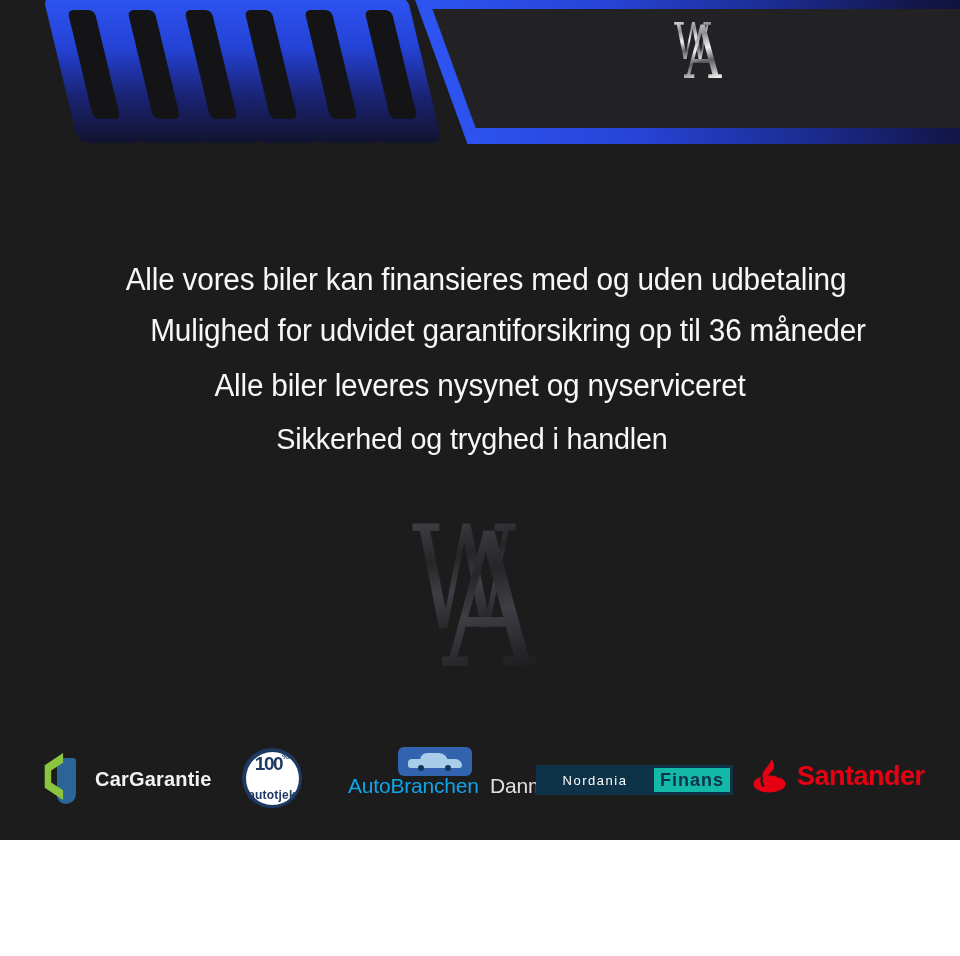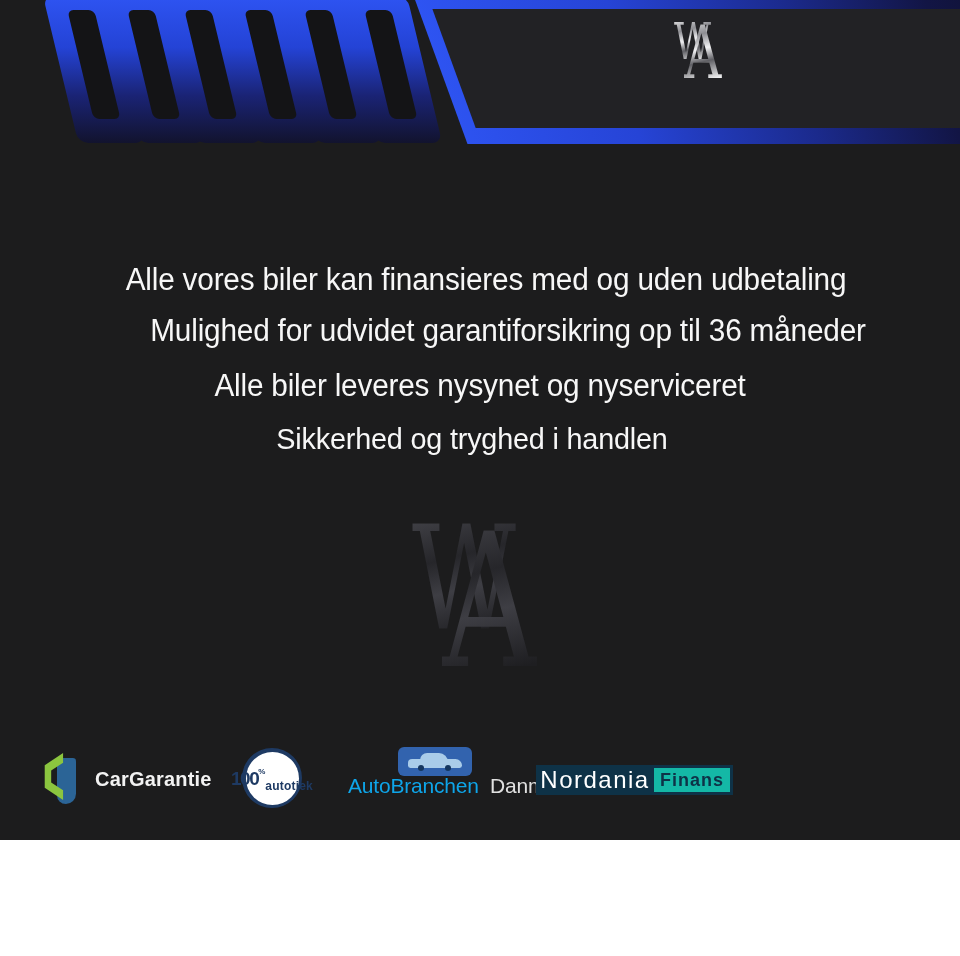--- a/index.html
+++ b/index.html
@@ -52,37 +52,37 @@
   .cg-icon{position:relative;width:40px;height:52px;}
   .cg-blue{position:absolute;left:15px;top:5px;width:19px;height:46px;background:#2b6496;
     border-radius:0 5px 16px 14px;}
   .cg-green{position:absolute;left:0;top:0;width:34px;height:47px;background:#8bc53f;
     clip-path:polygon(62% 0,8% 26%,8% 74%,62% 100%,62% 79%,27% 63%,27% 37%,62% 21%);}
   .cg-label{color:#f2f2f2;font-size:20px;font-weight:bold;letter-spacing:0.2px;}
 
   .badge-100{position:absolute;left:242px;top:748px;width:60px;height:60px;border-radius:50%;
     background:#1e3a63;display:flex;align-items:center;justify-content:center;}
   .badge-inner{width:53px;height:53px;border-radius:50%;background:#ffffff;color:#1e3a63;
-    display:flex;flex-direction:row;align-items:center;justify-content:center;}
+    display:flex;flex-direction:column;align-items:center;justify-content:center;}
   .badge-value{display:flex;align-items:flex-start;font-weight:bold;font-size:19px;
     letter-spacing:-1.5px;line-height:1;}
   .badge-pct{font-size:8px;font-weight:bold;margin-top:-1px;letter-spacing:0;}
   .badge-label{font-size:12px;font-weight:bold;margin-top:15px;letter-spacing:0.2px;}
 
   .ab-icon{position:absolute;left:398px;top:747px;width:74px;height:29px;background:#3263ae;border-radius:6px;}
   .ab-cabin{position:absolute;left:22px;top:6px;width:28px;height:9px;background:#a9cce9;border-radius:8px 10px 0 0;}
   .ab-body{position:absolute;left:10px;top:12px;width:54px;height:9px;background:#a9cce9;border-radius:5px 8px 3px 3px;}
   .ab-wheel{position:absolute;top:18px;width:6px;height:6px;border-radius:50%;background:#14365f;}
   .ab-w1{left:20px;} .ab-w2{left:47px;}
   .ab-text{position:absolute;left:348px;top:774px;font-size:21px;letter-spacing:-0.2px;white-space:nowrap;}
   .ab-name{color:#0ea5e9;} .ab-country{color:#e0e0e0;}
 
   .partner-nordania{position:absolute;left:536px;top:765px;width:197px;height:30px;background:#0e3247;
     display:flex;align-items:center;}
-  .nordania-name{flex:1;text-align:center;color:#ffffff;font-size:24px;letter-spacing:1.5px;font-weight:500;}
+  .nordania-name{flex:1;text-align:center;color:#ffffff;font-size:13px;letter-spacing:1.5px;font-weight:500;}
   .nordania-box{width:76px;height:24px;background:#14b8a6;margin-right:3px;display:flex;align-items:center;
     justify-content:center;color:#0e3247;font-size:18px;font-weight:600;letter-spacing:1px;}
 
   .partner-santander{position:absolute;left:750px;top:758px;display:flex;align-items:center;gap:7px;}
   .santander-label{color:#e60012;font-size:27px;font-weight:bold;letter-spacing:-0.5px;}
 
   
   .footer{position:absolute;left:0;top:840px;width:960px;height:116px;background:#ffffff;}
   .icon svg{display:block;}
 </style>
@@ -142,20 +142,31 @@
   <div class="ab-text">
     <span class="ab-name">AutoBranchen</span>
     <span class="ab-country">&nbsp;</span><span class="ab-country">Danmark</span>
   </div>
 
   <div class="partner-nordania">
     <div class="nordania-name">Nordania</div>
     <div class="nordania-box">Finans</div>
   </div>
 
+  <div class="partner-santander">
+    <span class="icon">
+      <svg width="40" height="36" viewBox="0 0 40 36">
+        <ellipse cx="19.5" cy="26" rx="16" ry="8.5" fill="#e60012"></ellipse>
+        <path d="M21.5 1c4.5 6.5 2.5 10-1 13.5-2.6 2.6-3.2 5.2-1.7 8.3l-5.2-1.6c-2-3.6-1-7.2 1.6-10.2 3.1-3.6 5.3-6.5 6.3-10z" fill="#e60012"></path>
+        <path d="M12.5 18.5c-1.6 3.2-1.2 6.6 1.2 10" stroke="#1c1c1d" stroke-width="2.4" fill="none"></path>
+        <path d="M27.5 19.5c2-3 1.4-6.4-.8-9.4" stroke="#1c1c1d" stroke-width="2.4" fill="none"></path>
+      </svg>
+    </span>
+    <span class="santander-label">Santander</span>
+  </div>
 
   <div class="footer">
 
     
 
     
 
     
 
     

